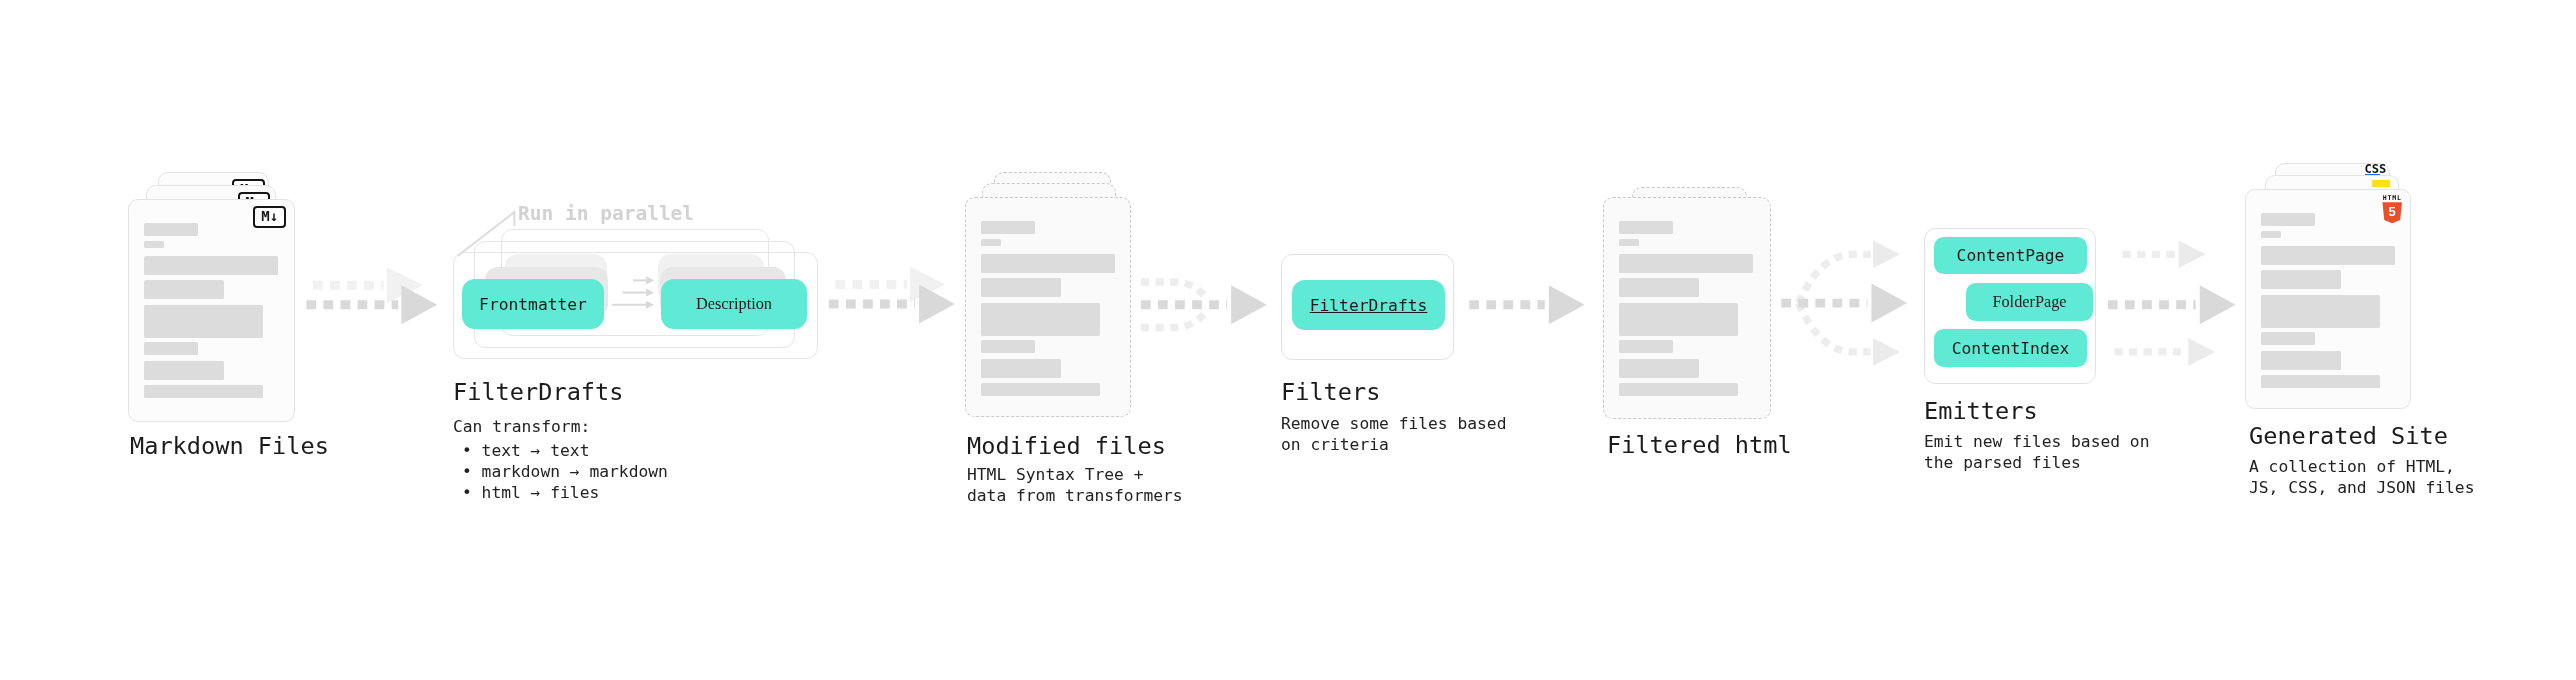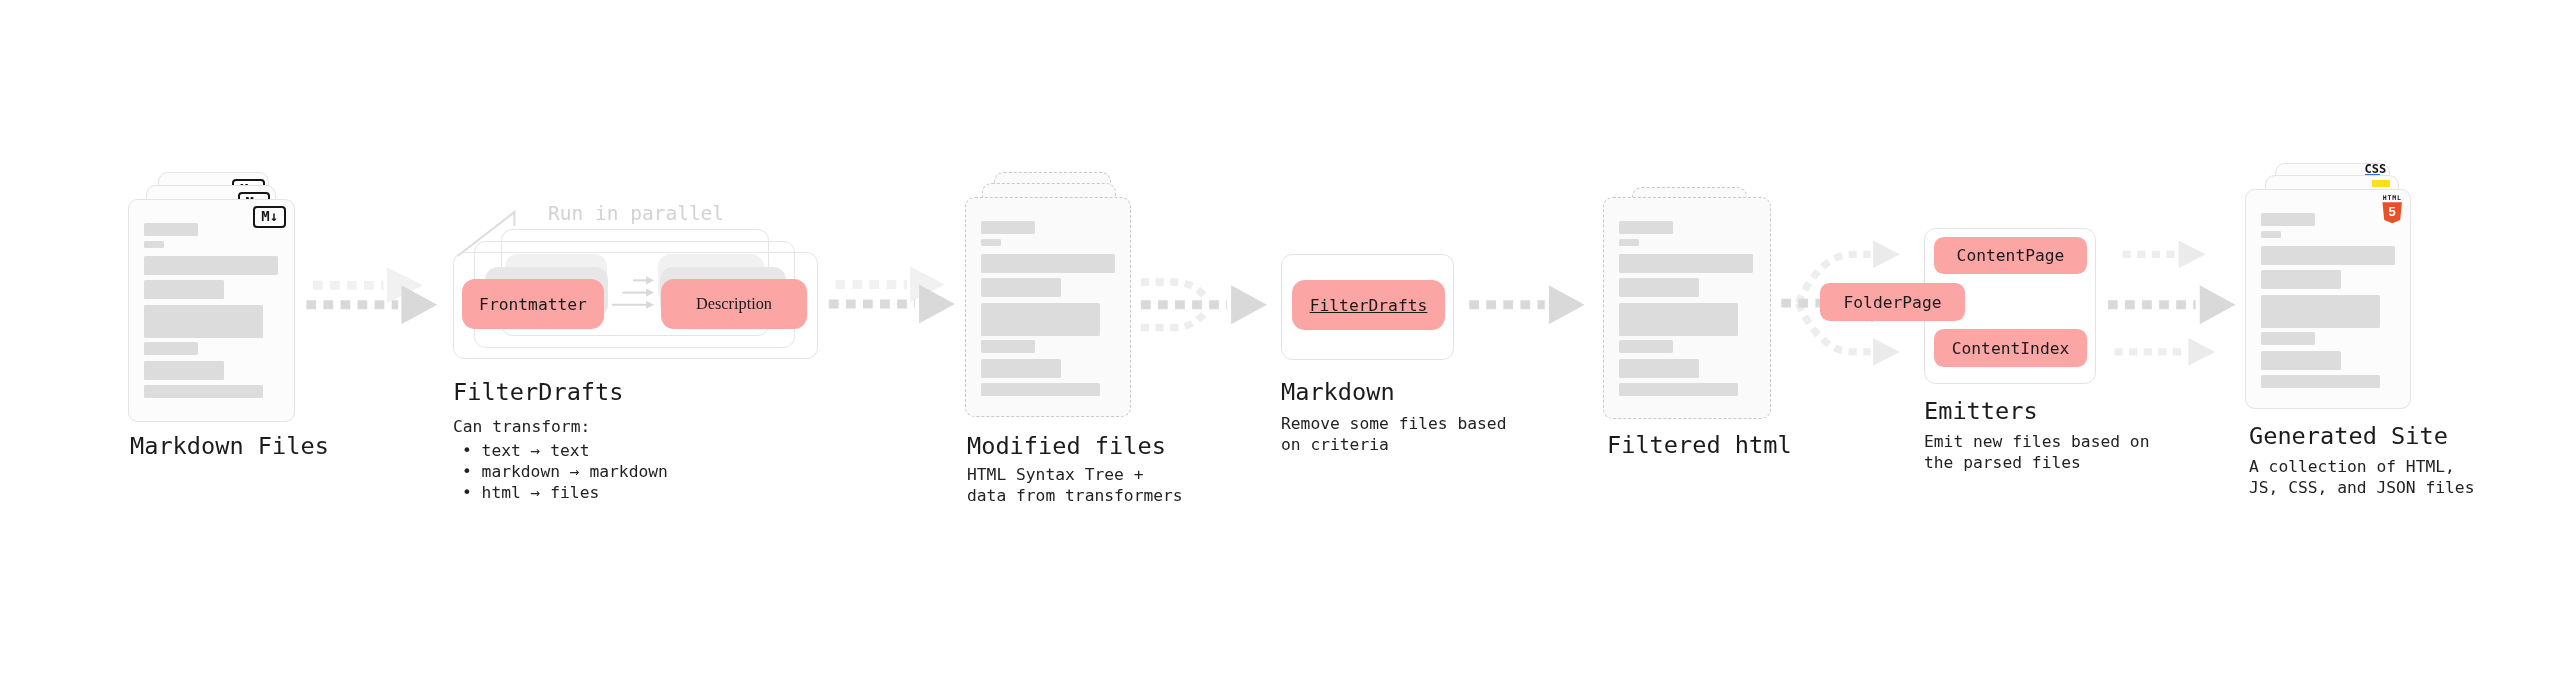--- a/index.html
+++ b/index.html
@@ -19,21 +19,21 @@
   .b5{top:105px;width:119px;height:32.5px;}
   .b6{top:142px;width:54px;height:13px;}
   .b7{top:161px;width:80px;height:18.7px;}
   .b8{top:185px;width:119px;height:13px;}
   
   .md-badge{position:absolute;top:5.7px;width:32.5px;height:22px;border:2.4px solid #151515;border-radius:4.1px;
     background:#ffffff;color:#151515;font-weight:bold;font-size:14px;line-height:17px;text-align:center;box-sizing:border-box;}
   
   .frame{position:absolute;box-sizing:border-box;border:1.6px solid #e5e5e5;border-radius:11.4px;background:transparent;}
   
-  .pill{position:absolute;box-sizing:border-box;background:#fca5a5;border-radius:13px;color:#1b1b1b;
+  .pill{position:absolute;box-sizing:border-box;background:#5eead4;border-radius:13px;color:#1b1b1b;
     font-size:16.3px;display:flex;align-items:center;justify-content:center;white-space:nowrap;}
   .pill.g2{background:#e7e7e7;color:transparent;}
   .pill.g3{background:#f1f1f1;color:transparent;}
   .pill.sq{border-radius:9.8px;}
   
   .container-box{position:absolute;box-sizing:border-box;background:#ffffff;border:1.6px solid #e2e2e2;border-radius:11.4px;}
   
   .stage-title{position:absolute;font-size:23.6px;white-space:nowrap;color:#1b1b1b;}
   .stage-desc{position:absolute;font-size:16.3px;line-height:21px;white-space:nowrap;color:#222222;}
   .annotation{position:absolute;font-size:19.5px;color:#d2d2d2;white-space:nowrap;}
@@ -145,21 +145,21 @@
     <div class="frame" style="left:453px;top:252px;width:365px;height:107px;"></div>
 
     <div class="pill g3" style="left:505px;top:254px;width:102px;height:50px;"></div>
     <div class="pill g2" style="left:485px;top:267px;width:123px;height:50px;"></div>
     <div class="pill" style="left:462px;top:279px;width:142px;height:50px;">Frontmatter</div>
 
     <div class="pill g3" style="left:658px;top:254px;width:106px;height:50px;"></div>
     <div class="pill g2" style="left:660px;top:267px;width:126px;height:50px;"></div>
     <div class="pill" style="left:661px;top:279px;width:146px;height:50px;font-family:Liberation Serif, serif;">Description</div>
 
-    <div class="annotation" style="left:548px;top:202px;">Run in parallel</div>
+    <div class="annotation" style="left:518px;top:202px;font-weight:bold;">Run in parallel</div>
 
     <div class="stage-title" style="left:453px;top:378px;">FilterDrafts</div>
     <div class="stage-desc" style="left:453px;top:416px;">Can transform:</div>
     <div class="stage-desc" style="left:462px;top:440px;">• text → text</div>
     <div class="stage-desc" style="left:462px;top:461px;">• markdown → markdown</div>
     <div class="stage-desc" style="left:462px;top:482px;">• html → files</div>
   </div>
 
   <div>
     <div class="file-card dashed" style="left:994px;top:172px;width:117px;height:65px;"></div>
@@ -177,21 +177,21 @@
     <div class="stage-title" style="left:967px;top:432px;">Modified files</div>
     <div class="stage-desc" style="left:967px;top:464px;">
       <div>HTML Syntax Tree +</div>
       <div>data from transformers</div>
     </div>
   </div>
 
   <div>
     <div class="container-box" style="left:1281px;top:254px;width:173px;height:106px;"></div>
     <div class="pill" style="left:1292px;top:280px;width:153px;height:50px;text-decoration:underline;">FilterDrafts</div>
-    <div class="stage-title" style="left:1281px;top:378px;">Markdown</div>
+    <div class="stage-title" style="left:1281px;top:378px;">Filters</div>
     <div class="stage-desc" style="left:1281px;top:413px;">
       <div>Remove some files based</div>
       <div>on criteria</div>
     </div>
   </div>
 
   <div>
     <div class="file-card dashed" style="left:1632px;top:187px;width:115px;height:57px;"></div>
     <div class="file-card dashed" style="left:1603px;top:197px;width:168px;height:222px;">
       <i class="bar b1"></i>
@@ -202,21 +202,21 @@
       <i class="bar b6"></i>
       <i class="bar b7"></i>
       <i class="bar b8"></i>
     </div>
     <div class="stage-title" style="left:1607px;top:431px;">Filtered html</div>
   </div>
 
   <div>
     <div class="container-box" style="left:1924px;top:228px;width:172px;height:156px;"></div>
     <div class="pill sq" style="left:1934px;top:237px;width:153px;height:37px;">ContentPage</div>
-    <div class="pill sq" style="left:1820px;top:283px;width:145px;height:38px;">FolderPage</div>
+    <div class="pill sq" style="left:1966px;top:283px;width:127px;height:38px;font-family:Liberation Serif, serif;">FolderPage</div>
     <div class="pill sq" style="left:1934px;top:329px;width:153px;height:38px;">ContentIndex</div>
     <div class="stage-title" style="left:1924px;top:397px;">Emitters</div>
     <div class="stage-desc" style="left:1924px;top:431px;">
       <div>Emit new files based on</div>
       <div>the parsed files</div>
     </div>
   </div>
 
   <div>
     <div class="file-card" style="left:2275px;top:163px;width:115px;height:65px;">

